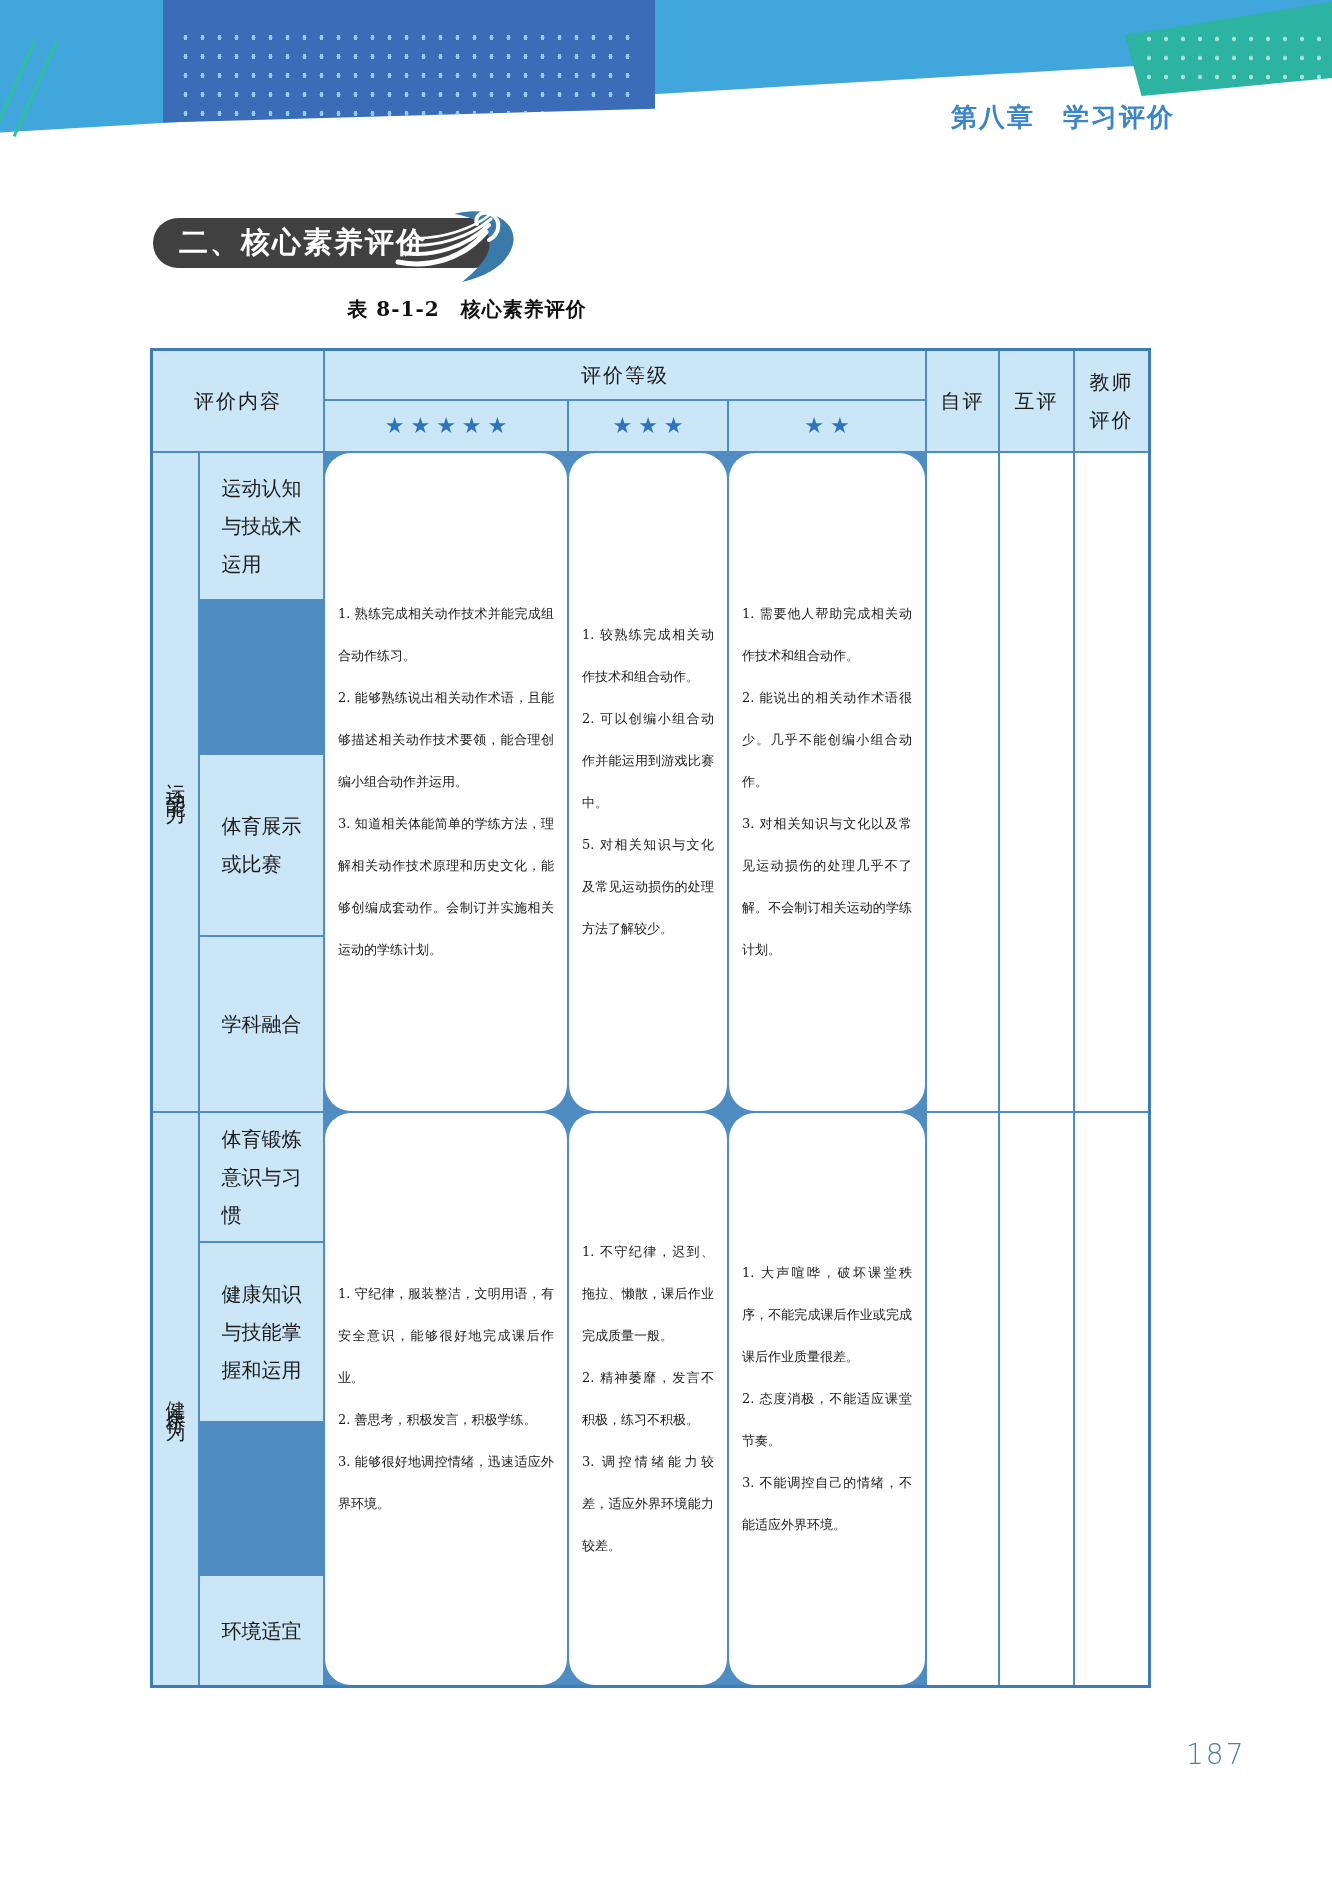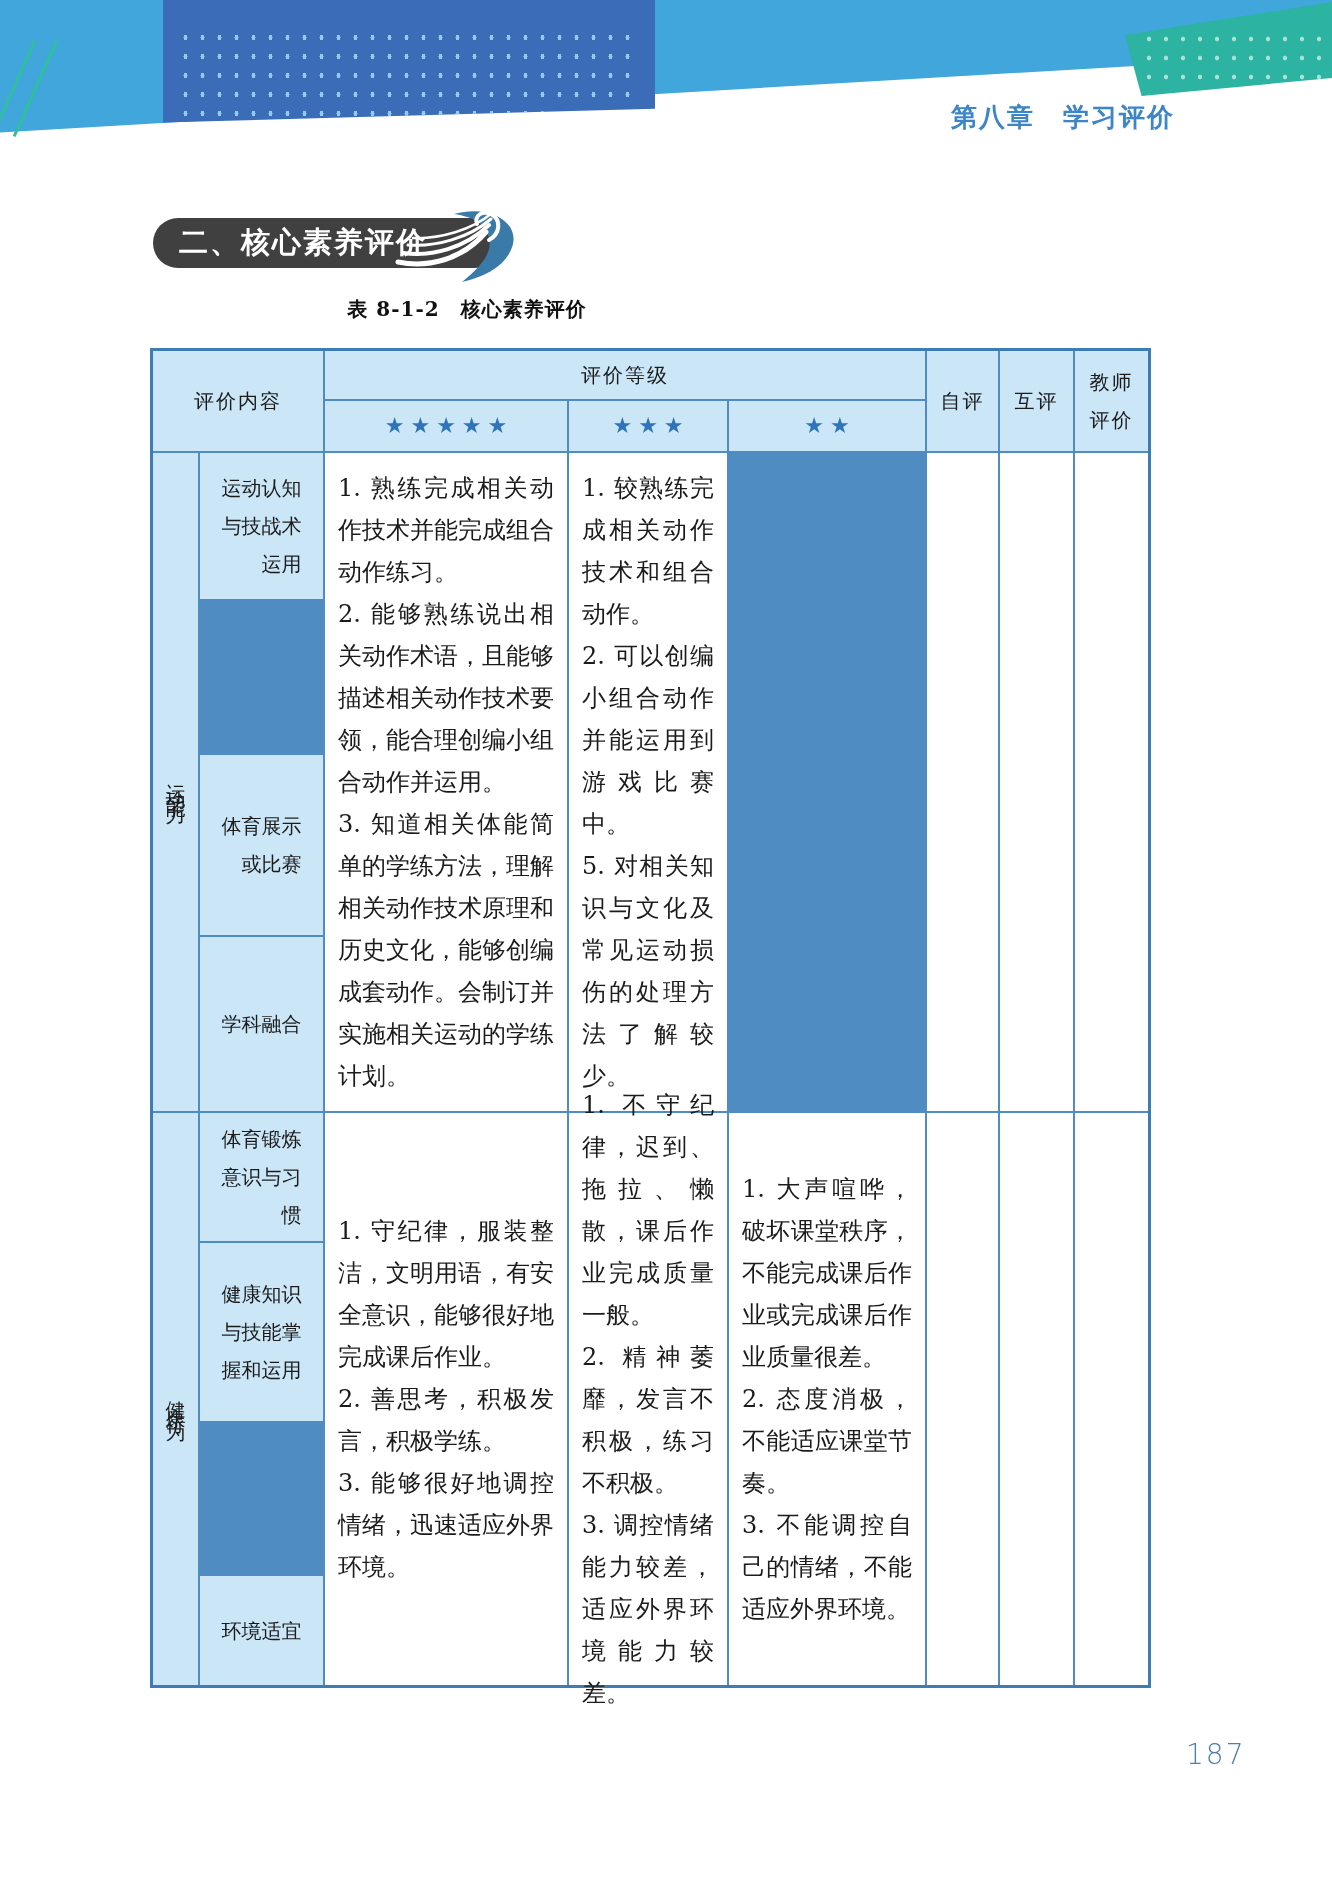--- a/index.html
+++ b/index.html
@@ -38,25 +38,25 @@
   
   #caption{position:absolute;left:162px;top:296px;width:610px;text-align:center;
         font-size:20px;font-weight:bold;letter-spacing:1px;color:#111;}
 
   
   #eval-table{position:absolute;left:150px;top:348px;display:grid;
         grid-template-columns:45px 123px 242px 158px 196px 71px 73px 73px;
         grid-template-rows:48px 50px 146px 152px 180px 174px 128px 178px 151px 109px;
         gap:2px;background:#4e8cc2;border:3px solid #3d7db3;}
   .cell{background:#ffffff;display:flex;align-items:center;justify-content:center;
-        font-size:20px;line-height:1.9;text-align:right;white-space:pre-line;}
+        font-size:20px;line-height:1.9;text-align:left;white-space:pre-line;}
   .cell.blue{background:#cbe6f7;}
   .cell.txt{display:flex;flex-direction:column;justify-content:center;align-items:stretch;
-        padding:10px 13px;font-size:24px;line-height:42px;text-align:justify;
-        text-justify:inter-ideograph;white-space:pre-line;}
+        padding:10px 13px;font-size:13px;line-height:42px;text-align:justify;
+        text-justify:inter-ideograph;white-space:pre-line;border-radius:26px;}
   .cell.vert{writing-mode:vertical-rl;text-orientation:upright;letter-spacing:7px;
         font-size:20px;line-height:45px;}
   .stars{color:#2e74b8;font-size:22px;letter-spacing:6px;text-indent:6px;
         font-family:"DejaVu Sans","Liberation Sans",sans-serif;}
   .hdr{font-size:20px;letter-spacing:2px;}
 
   
   #page-number{position:absolute;left:1186px;top:1738px;
         font-family:"DejaVu Sans","Liberation Sans",sans-serif;font-weight:300;
         font-size:28px;color:#4b7fac;letter-spacing:2px;}
@@ -112,20 +112,23 @@
 运用</div>
     <div class="cell blue" style="grid-area:5/2/6/3">体育展示
 或比赛</div>
     <div class="cell blue" style="grid-area:6/2/7/3">学科融合</div>
     <div class="cell txt" style="grid-area:3/3/7/4">1. 熟练完成相关动作技术并能完成组合动作练习。
 2. 能够熟练说出相关动作术语，且能够描述相关动作技术要领，能合理创编小组合动作并运用。
 3. 知道相关体能简单的学练方法，理解相关动作技术原理和历史文化，能够创编成套动作。会制订并实施相关运动的学练计划。</div>
     <div class="cell txt" style="grid-area:3/4/7/5">1. 较熟练完成相关动作技术和组合动作。
 2. 可以创编小组合动作并能运用到游戏比赛中。
 5. 对相关知识与文化及常见运动损伤的处理方法了解较少。</div>
+    <div class="cell txt" style="grid-area:3/5/7/6">1. 需要他人帮助完成相关动作技术和组合动作。
+2. 能说出的相关动作术语很少。几乎不能创编小组合动作。
+3. 对相关知识与文化以及常见运动损伤的处理几乎不了解。不会制订相关运动的学练计划。</div>
     <div class="cell" style="grid-area:3/6/7/7"></div>
     <div class="cell" style="grid-area:3/7/7/8"></div>
     <div class="cell" style="grid-area:3/8/7/9"></div>
 
     <div class="cell blue vert" style="grid-area:7/1/11/2">健康行为</div>
     <div class="cell blue" style="grid-area:7/2/8/3">体育锻炼
 意识与习
 惯</div>
     <div class="cell blue" style="grid-area:8/2/9/3">健康知识
 与技能掌

